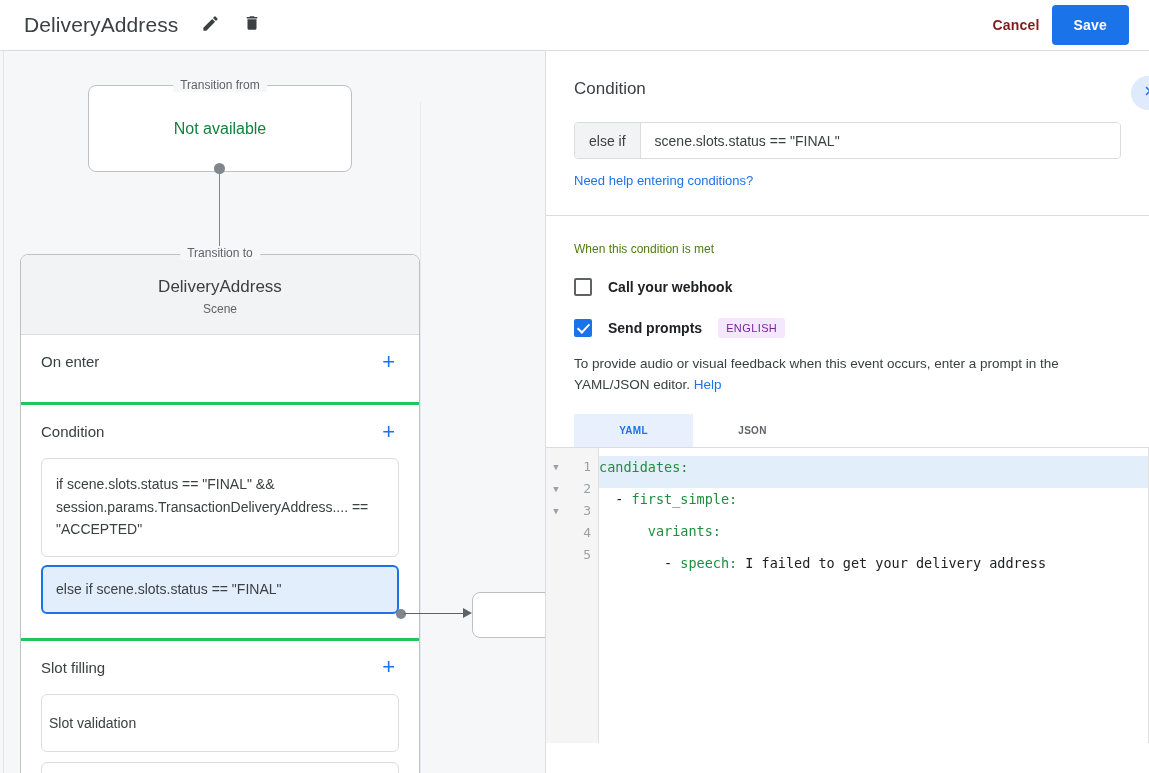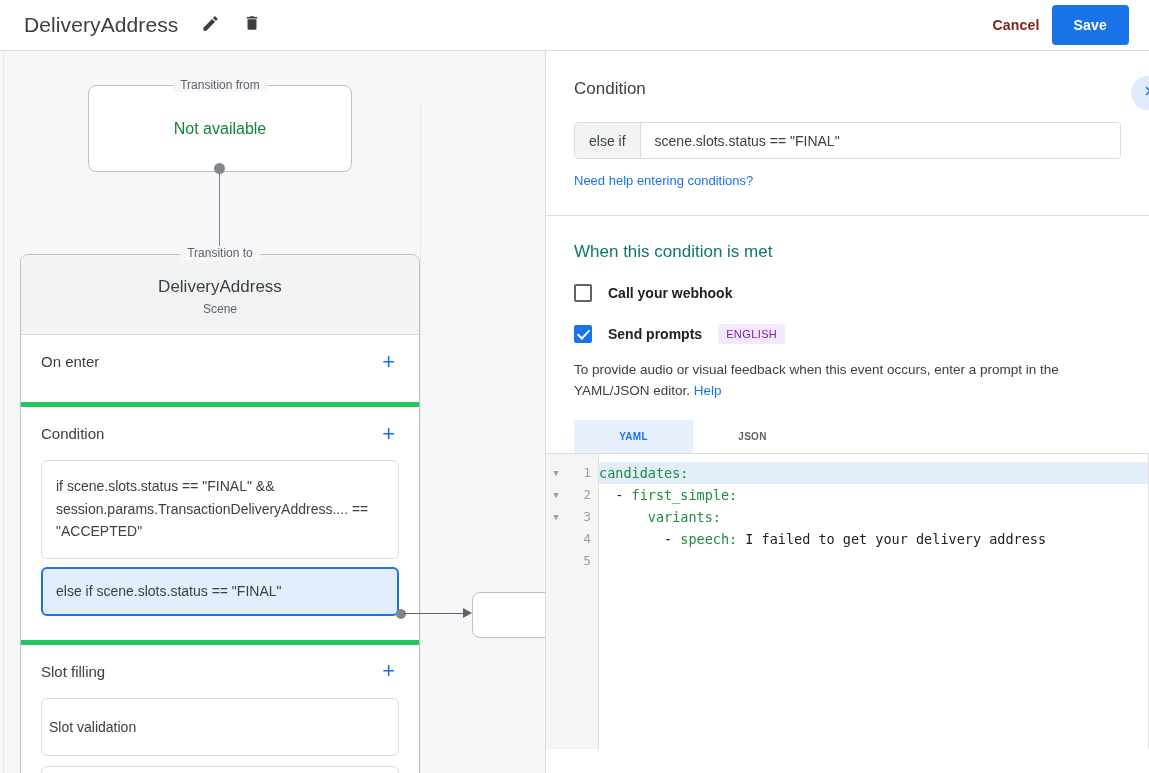--- a/index.html
+++ b/index.html
@@ -132,21 +132,21 @@
   .scene-head {
     background: #f1f3f4;
     padding: 22px 0 18px;
     text-align: center;
     border-bottom: 1px solid #dadce0;
   }
   .scene-head-title { font-size: 17px; color: #3c4043; }
   .scene-head-sub { font-size: 12px; color: #5f6368; margin-top: 5px; }
 
   .scene-section {
-    border-bottom: 5px solid #22c55e;
+    border-bottom: 3px solid #22c55e;
     padding: 0 20px 14px 20px;
   }
   .scene-section:last-child { border-bottom: none; }
   .section-head {
     height: 53px;
     display: flex; align-items: center;
   }
   .section-title { font-size: 15px; color: #3c4043; flex: 1; }
   .plus-btn {
     color: #1a73e8; font-size: 22px; line-height: 1;
@@ -259,21 +259,21 @@
     position: absolute;
     right: -16px; top: 25px;
     width: 34px; height: 34px;
     border-radius: 50%;
     background: #dfeafc;
     display: flex; align-items: center; justify-content: center;
     cursor: pointer;
   }
 
   .rp-met-block { padding: 26px 28px 0 28px; }
-  .rp-met-title { font-size: 17px; color: #0f766e; }
+  .rp-met-title { font-size: 12px; color: #4d7c0f; }
 
   .cb-row { display: flex; align-items: center; margin-top: 22px; }
   .cb-box {
     width: 18px; height: 18px;
     border: 2px solid #5f6368;
     border-radius: 2px;
     background: #ffffff;
     cursor: pointer;
     flex: none;
   }
@@ -359,21 +359,21 @@
     cursor: pointer;
   }
   .lnum { flex: 1; text-align: right; padding-right: 7px; }
   .code {
     flex: 1;
     padding-top: 8px;
     overflow: hidden;
     position: relative;
   }
   .cline {
-    height: 22px;
+    height: 32px;
     line-height: 22px;
     font-family: "DejaVu Sans Mono", monospace;
     font-size: 13.5px;
     white-space: pre;
     color: #202124;
   }
   .cline.active { background: #e3eefb; }
   .k { color: #1e8e3e; }
   .p { color: #202124; }
   .editor-scroll {

